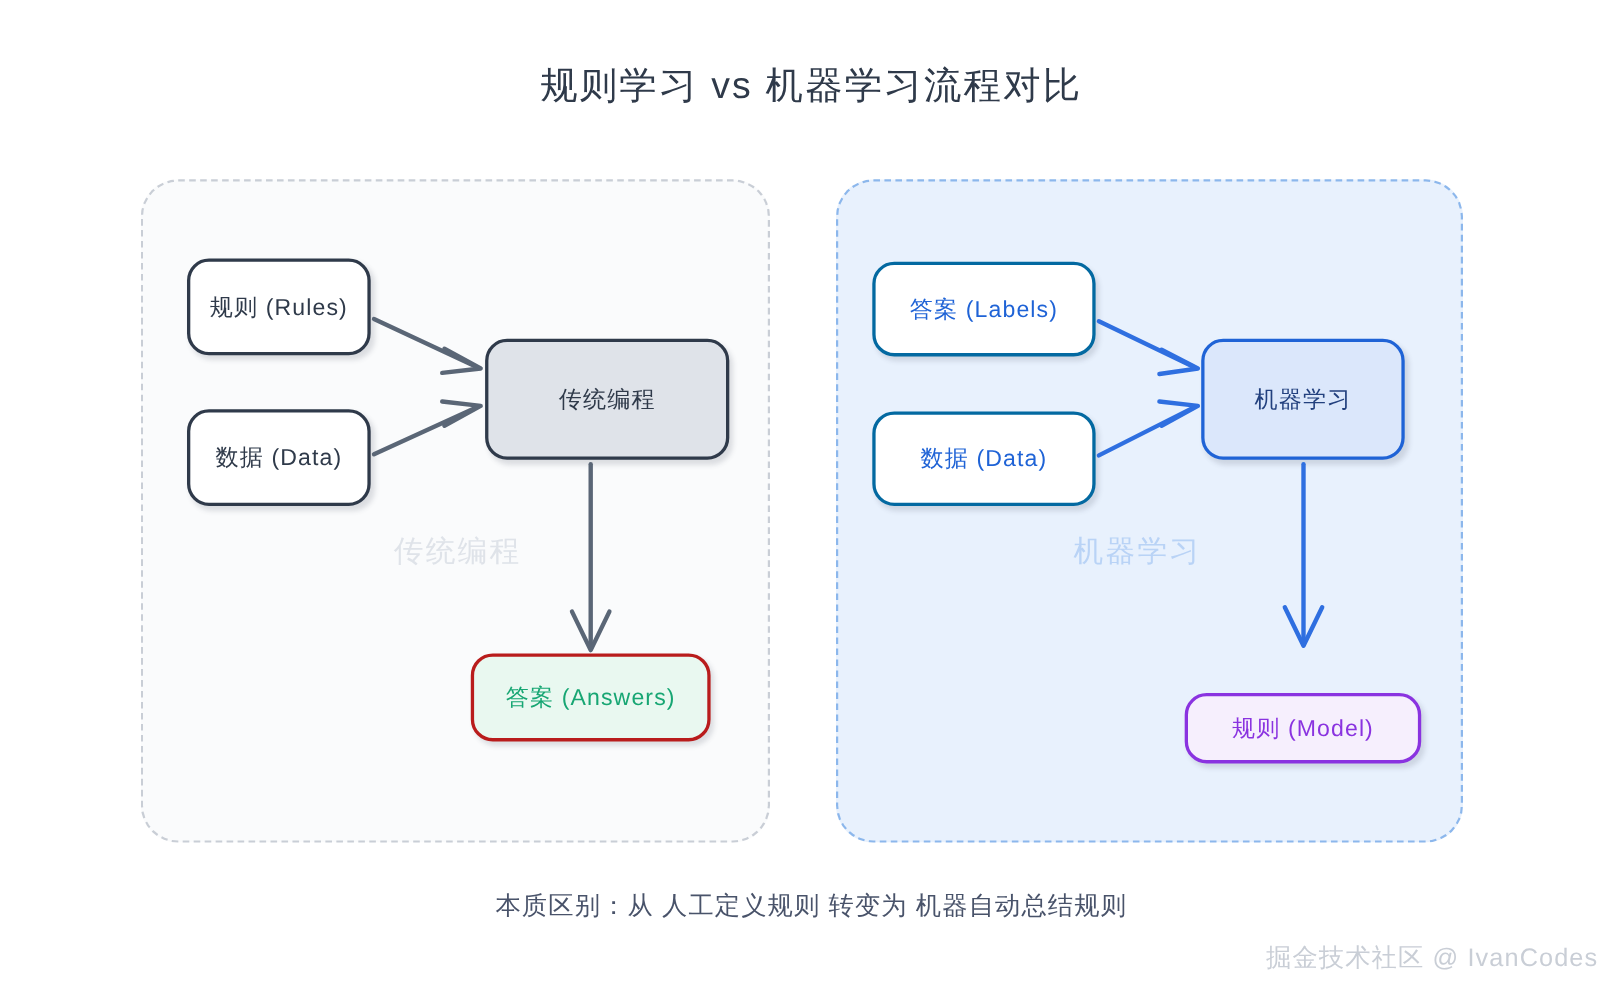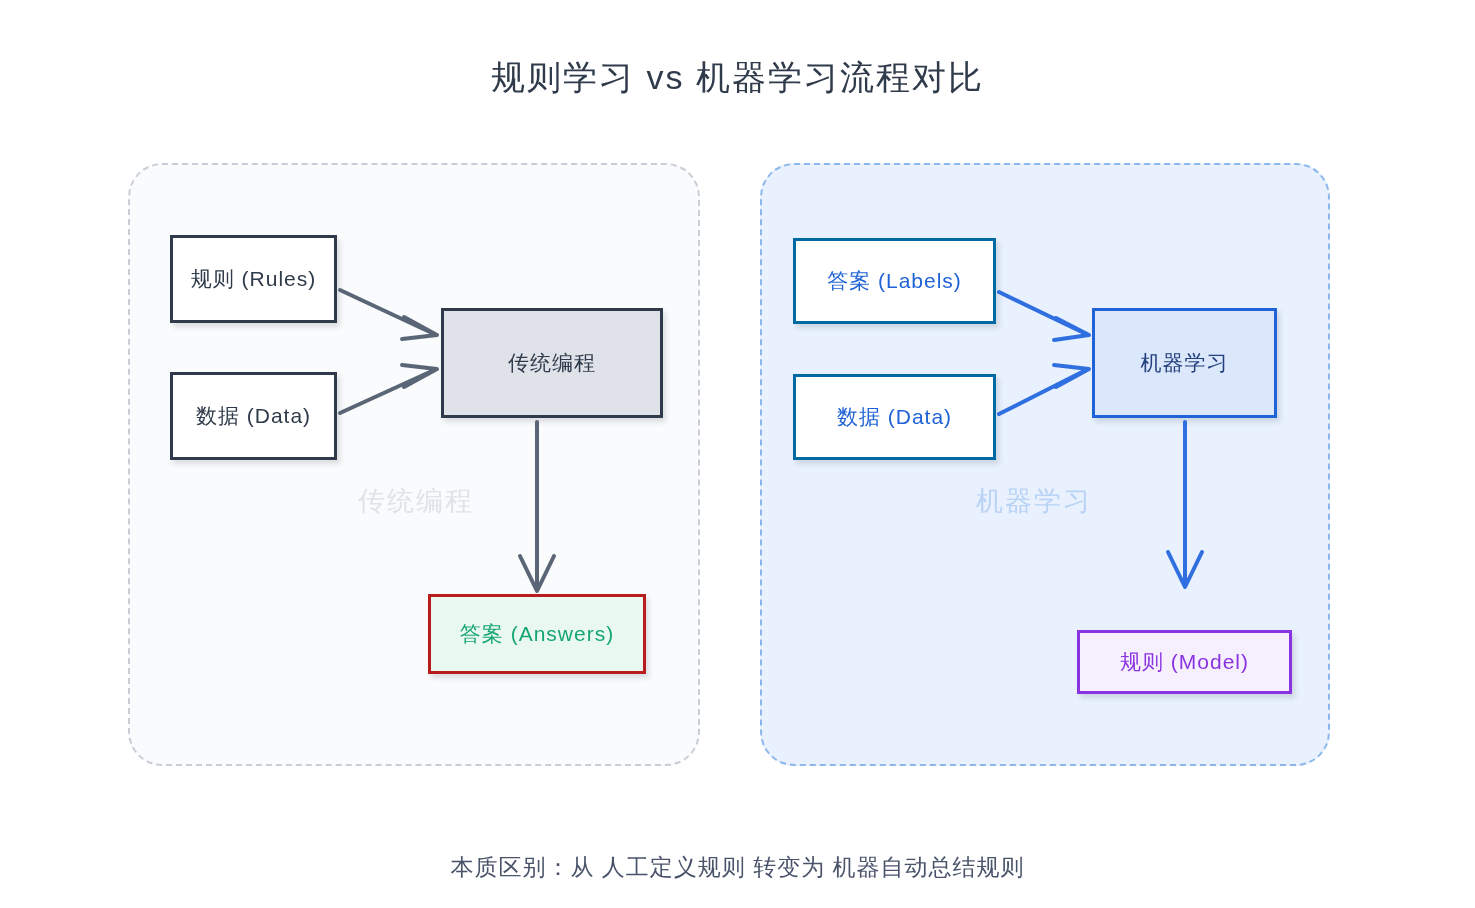--- a/index.html
+++ b/index.html
@@ -75,20 +75,21 @@
   .node {
     position: absolute;
     box-sizing: border-box;
     display: flex;
     align-items: center;
     justify-content: center;
     font-size: 21px;
     letter-spacing: 1px;
     white-space: nowrap;
     box-shadow: 3px 4px 5px rgba(60, 70, 90, 0.16);
+    border-radius: 20px;
   }
 
   
   .node-slate {
     background: #ffffff;
     border: 3px solid #2f3a4a;
     color: #2f3a4a;
   }
   
   .node-process {
@@ -140,21 +141,21 @@
     top: 0;
     width: 1475px;
     height: 908px;
     pointer-events: none;
   }
 
   
   .caption {
     position: absolute;
     left: 0;
-    top: 852px;
+    top: 808px;
     width: 1475px;
     text-align: center;
     font-size: 23px;
     letter-spacing: 1px;
     color: #49536a;
   }
   .credit {
     position: absolute;
     right: 22px;
     top: 855px;
@@ -214,14 +215,15 @@
       <path d="M 1054 365 L 1089 369 L 1056 387" stroke="#2f6fe0" stroke-width="4" fill="none" stroke-linecap="round" stroke-linejoin="round"></path>
     </g>
 
     <g>
       <path d="M 1185 422 L 1185 582" stroke="#2f6fe0" stroke-width="4" fill="none" stroke-linecap="round"></path>
       <path d="M 1168 552 L 1185 587 L 1202 552" stroke="#2f6fe0" stroke-width="4" fill="none" stroke-linecap="round" stroke-linejoin="round"></path>
     </g>
   </svg>
 
   <div class="caption">本质区别：从 人工定义规则 转变为 机器自动总结规则</div>
+  <div class="credit">掘金技术社区 @ IvanCodes</div>
 
 </div>
 
 </body></html>

